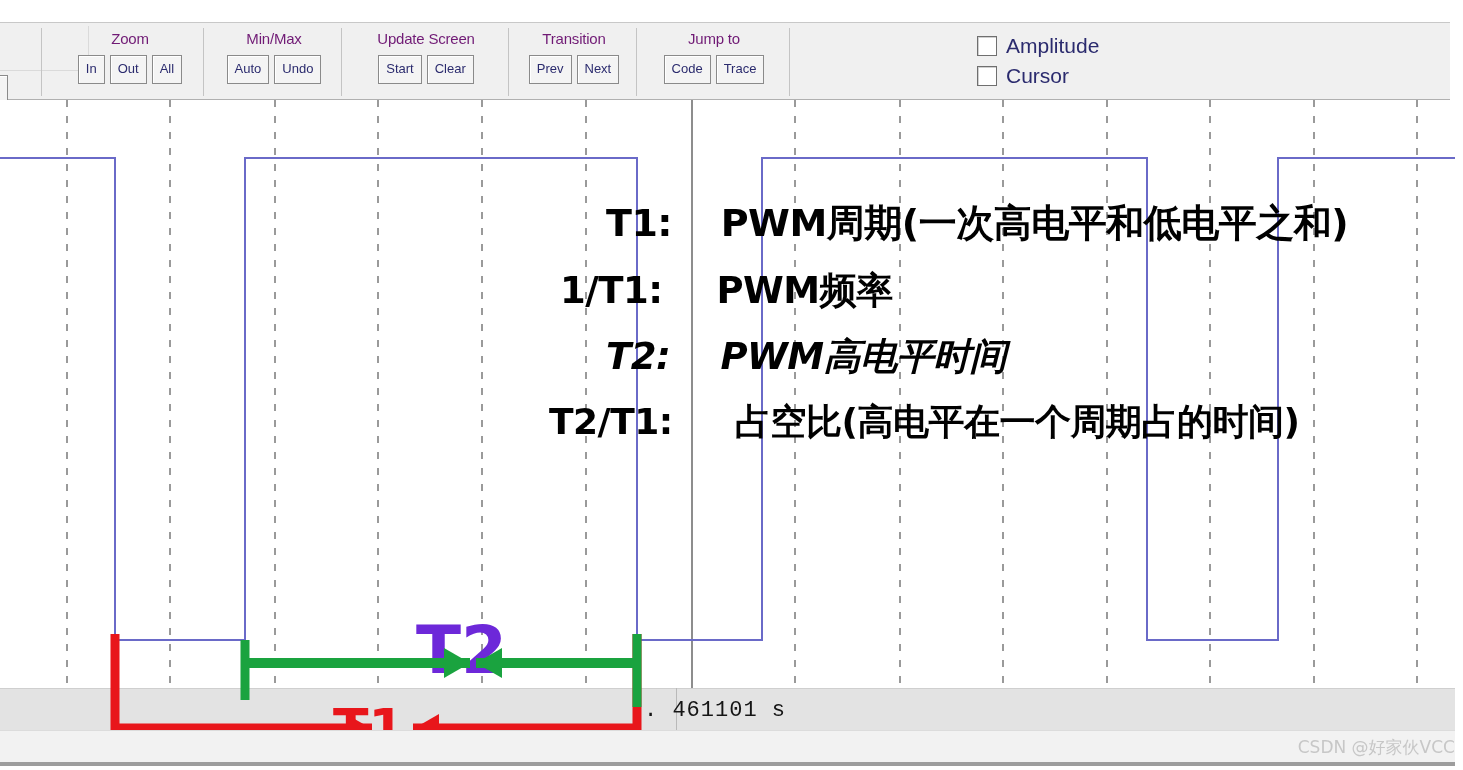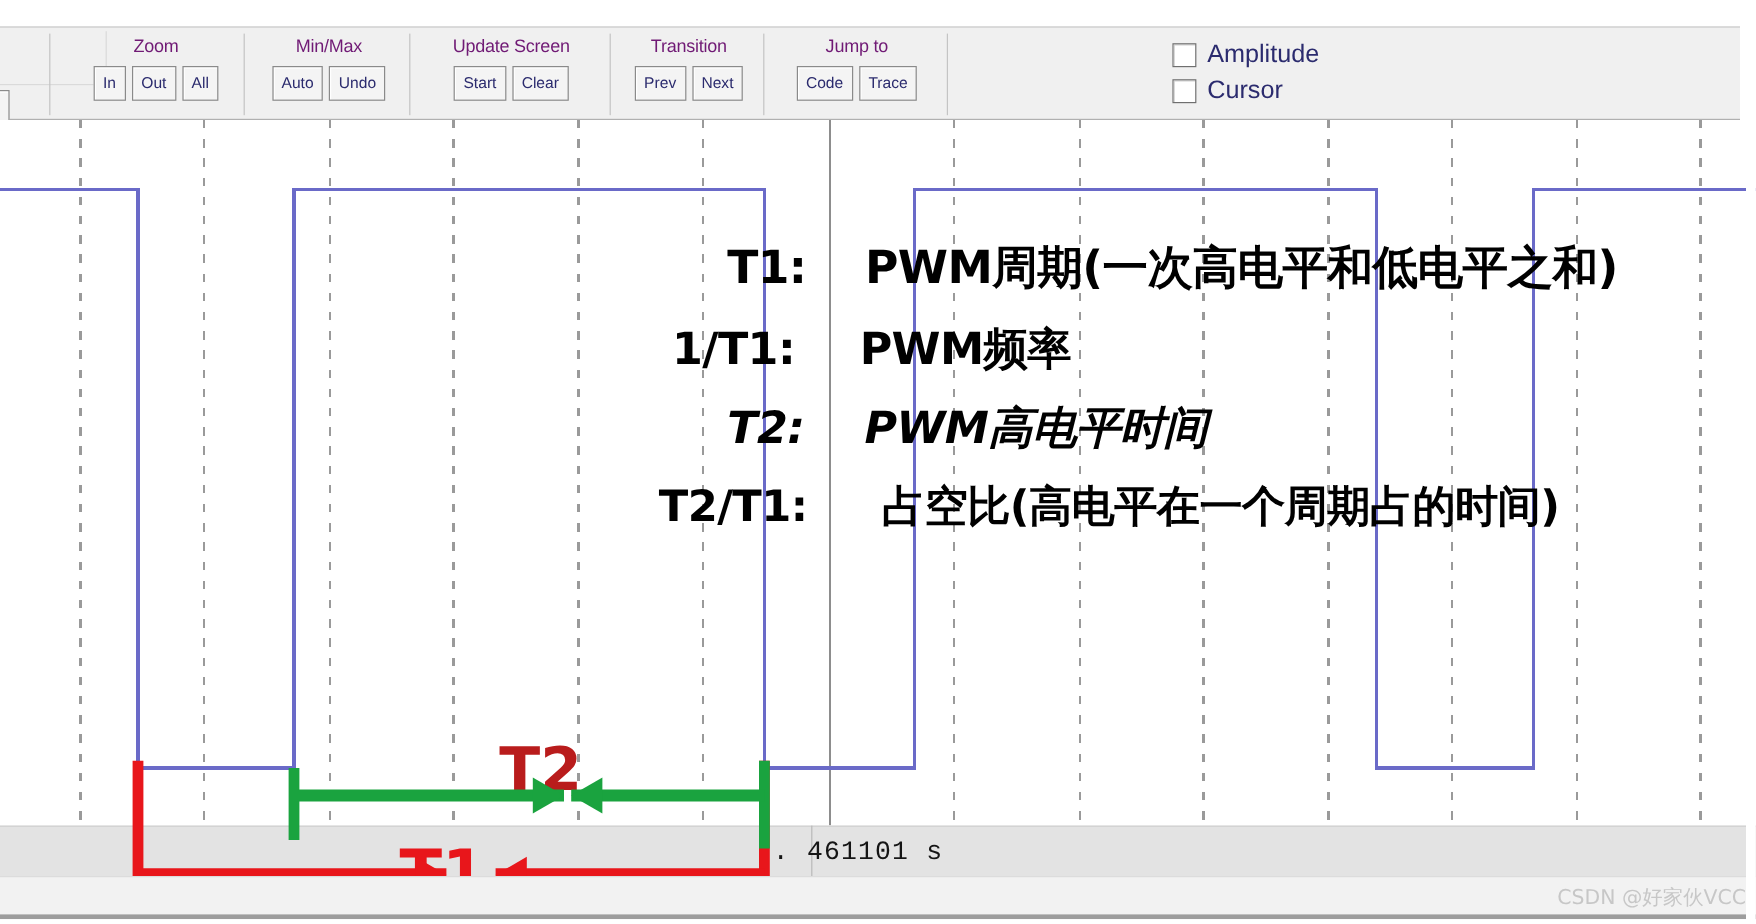--- a/index.html
+++ b/index.html
@@ -110,21 +110,21 @@
     letter-spacing:-0.5px;
   }
   .anno .lbl{display:inline-block;text-align:left;}
   .anno .val{display:inline-block;}
 
   
   .meas-label{
     position:absolute;font-family:"DejaVu Sans","Liberation Sans",sans-serif;
     font-weight:bold;white-space:nowrap;
   }
-  .t2-label{color:#b91c1c;font-size:50px;left:416px;top:612px;}
+  .t2-label{color:#6d28d9;font-size:66px;left:416px;top:612px;}
   .t1-label{color:#e8161b;font-size:52px;left:333px;top:698px;}
 
   
   .watermark{
     position:absolute;right:8px;top:736px;
     color:#c7c7c7;font-size:17px;white-space:nowrap;
     font-family:"DejaVu Sans","Liberation Sans",sans-serif;
   }
   .right-edge{position:absolute;left:1455px;top:0;width:8px;height:770px;background:#ffffff;}
 </style>

